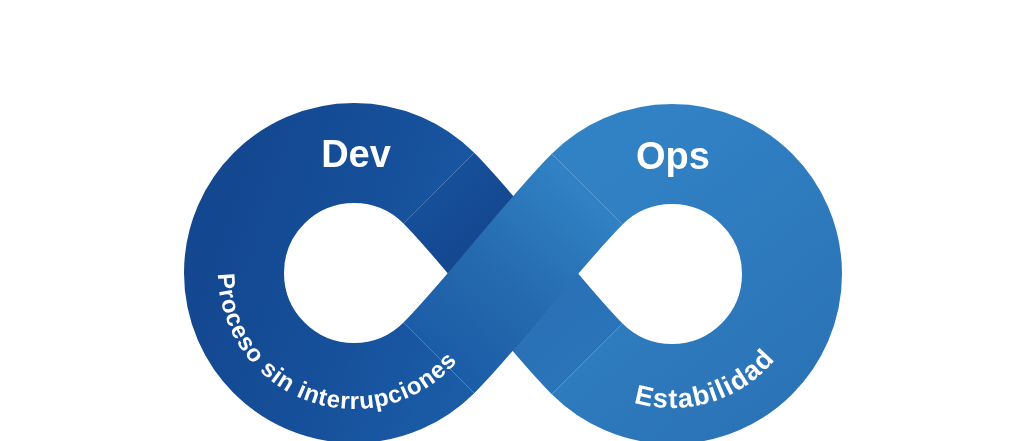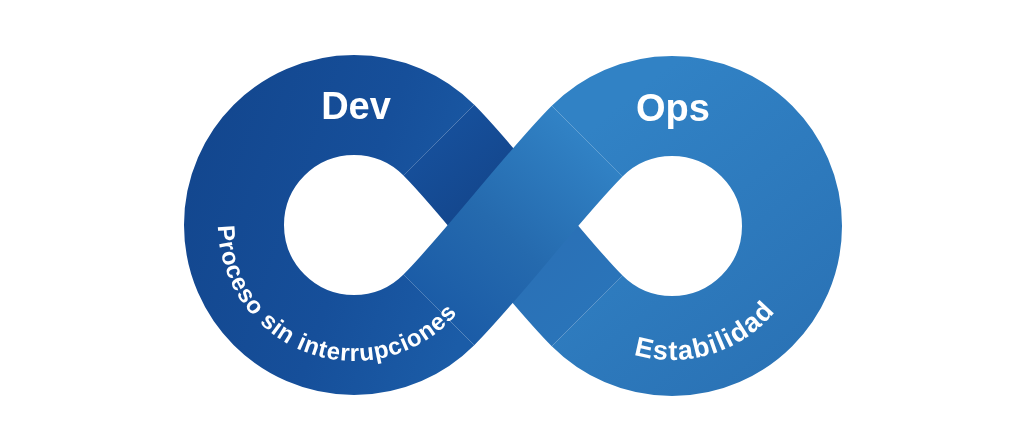--- a/index.html
+++ b/index.html
@@ -9,20 +9,21 @@
     width: 1024px;
     height: 441px;
     overflow: hidden;
     font-family: "Liberation Sans", sans-serif;
   }
   .stage {
     position: relative;
     width: 1024px;
     height: 317px;
     background: #ffffff;
+    margin-top: 48px;
   }
   svg { display: block; }
   .loop-title {
     font-family: "Liberation Sans", sans-serif;
     font-weight: bold;
     font-size: 38px;
   }
   .loop-caption {
     font-family: "Liberation Sans", sans-serif;
     font-weight: bold;

